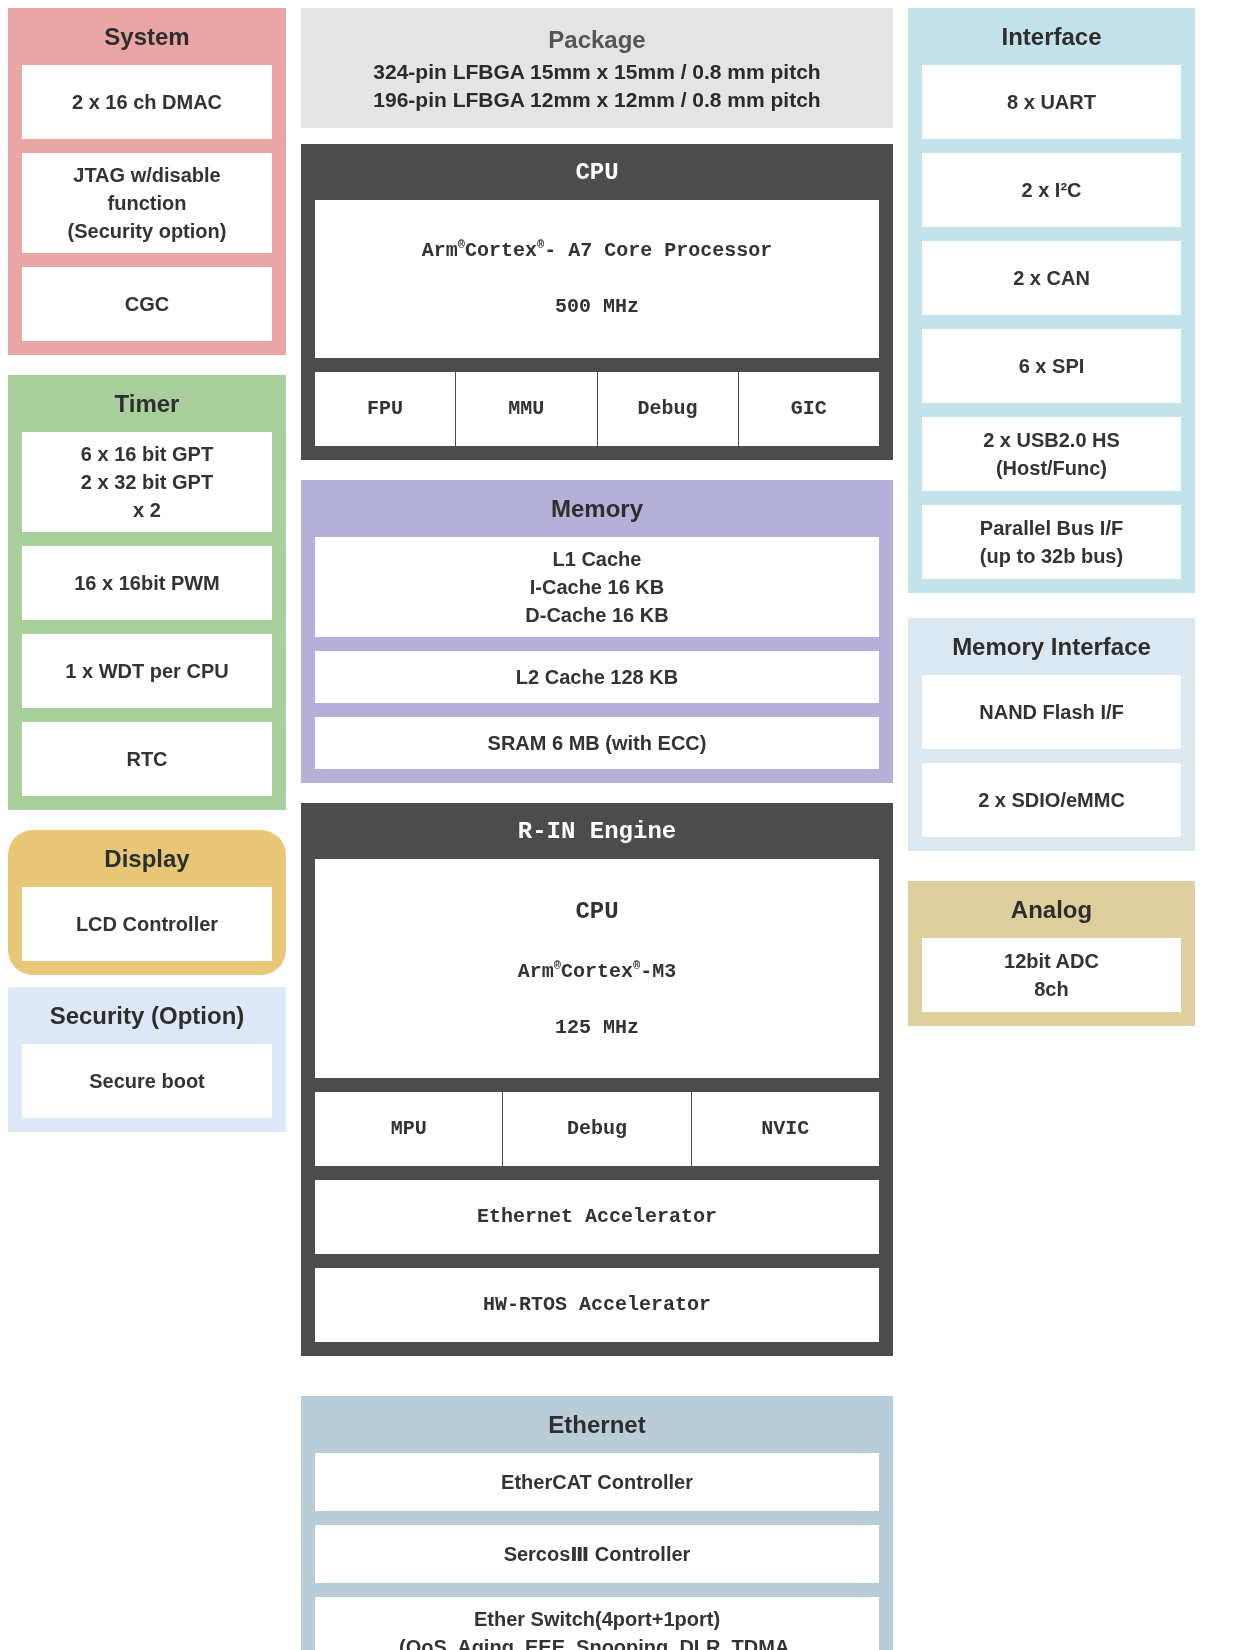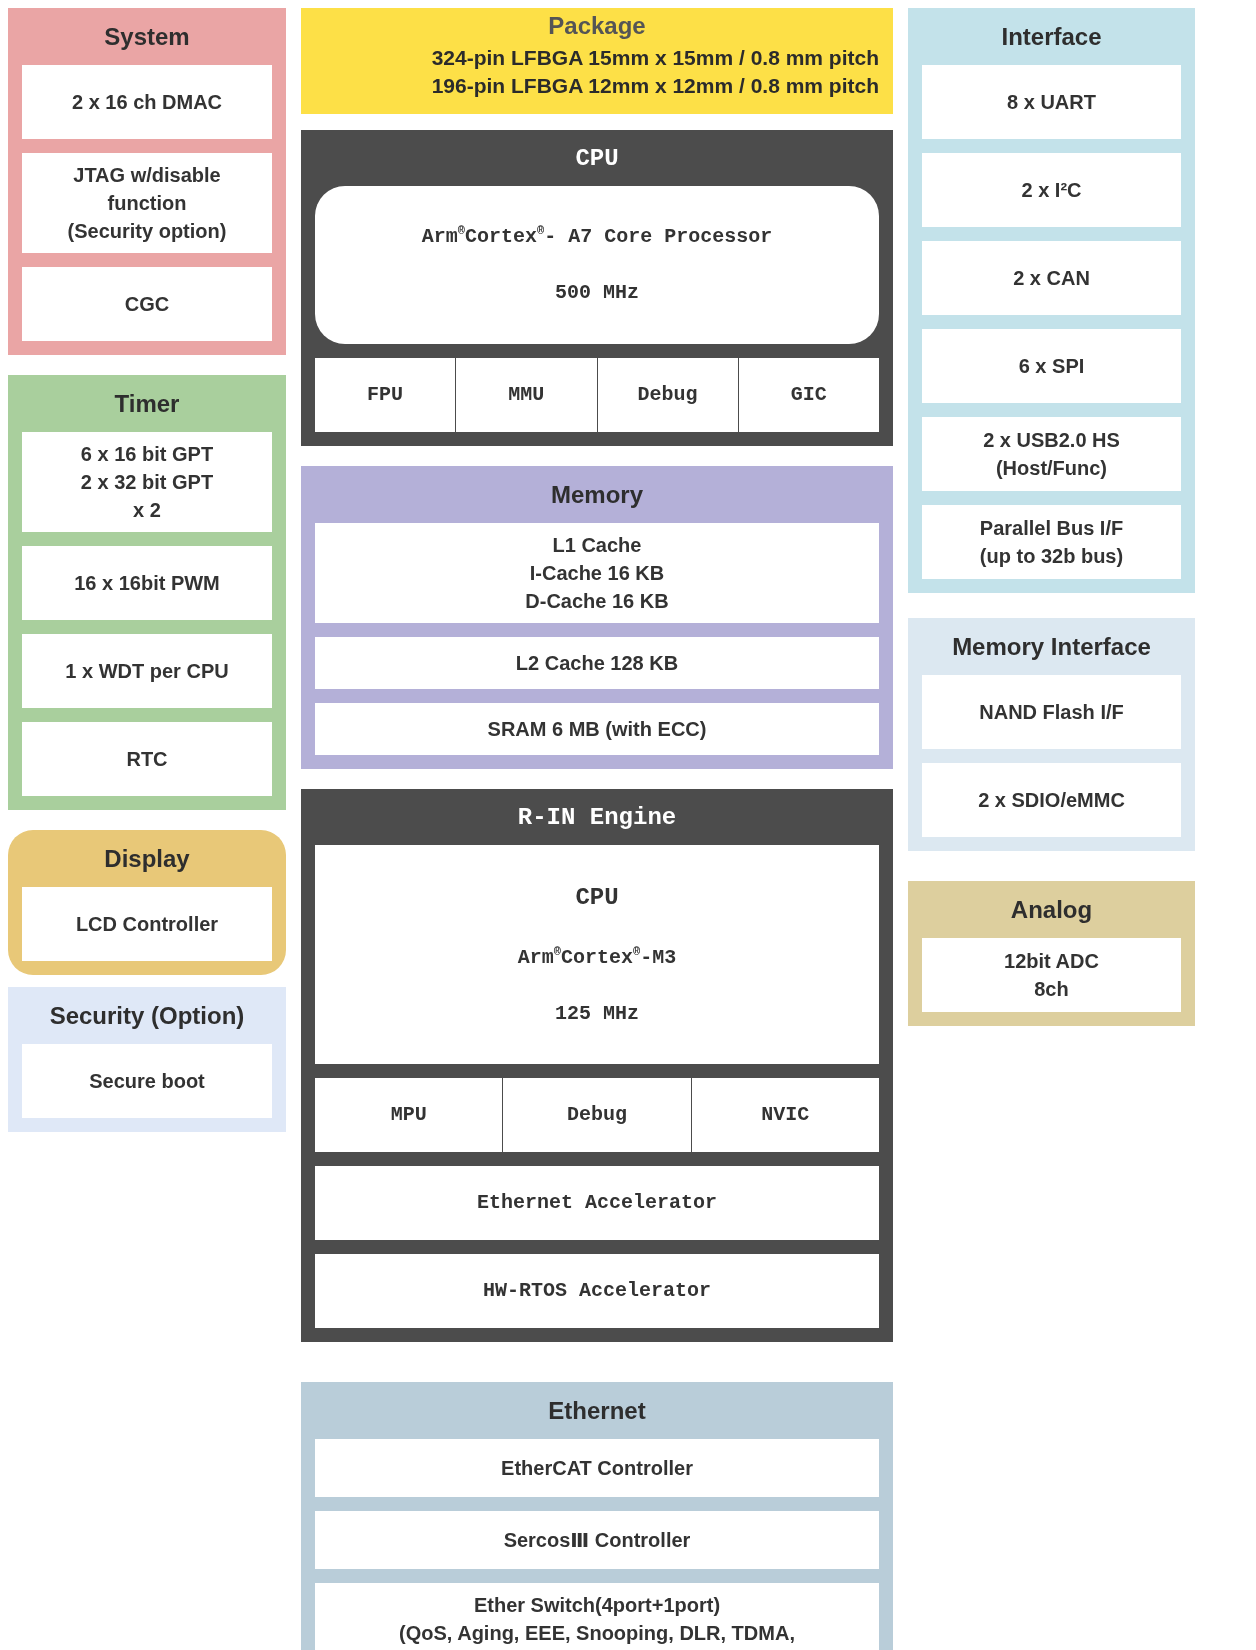--- a/index.html
+++ b/index.html
@@ -22,33 +22,33 @@
     text-align:center;font-weight:bold;font-size:20px;line-height:1.4;
     padding:8px 10px;margin-bottom:14px;white-space:pre-line;min-height:58px;color:#333;
   }
   .item:last-child{margin-bottom:0;}
   .row{display:flex;gap:1px;margin-bottom:14px;}
   .row:last-child{margin-bottom:0;}
   .row .item{flex:1;margin-bottom:0;}
 
   .slim{min-height:42px;padding:5px 10px;}
   .eth-item{min-height:46px;padding:6px 28px;}
-  .core-box{min-height:142px;border-radius:30px;}
+  .core-box{min-height:142px;}
   .rin-cpu{min-height:122px;}
   .inner-title{font-size:24px;margin-bottom:2px;}
   sup.reg{font-size:60%;line-height:0;}
 
   
   .system{background:#eaa5a5;}
   .timer{background:#a9cf9d;}
   .display{background:#e8c878;margin-bottom:12px;border-radius:25px;}
   .security{background:#dfe8f7;}
-  .package{background:#fde047;padding:2px 14px 13px;margin-bottom:16px;}
+  .package{background:#e5e5e5;padding:16px 14px 13px;margin-bottom:16px;}
   .package .title{margin-bottom:4px;color:#555555;}
-  .pkg-line{text-align:right;font-weight:bold;font-size:21px;line-height:1.35;color:#2b2b2b;}
+  .pkg-line{text-align:center;font-weight:bold;font-size:21px;line-height:1.35;color:#2b2b2b;}
   .dark{background:#4c4c4c;font-family:Liberation Mono, monospace;}
   .memory{background:#b4b0d8;}
   .rin{margin-bottom:40px;}
   .ethernet{background:#b9cdd9;margin-bottom:0;}
   .interface{background:#c3e2ea;margin-bottom:25px;}
   .memory-interface{background:#dce8f1;margin-bottom:30px;}
   .analog{background:#ddcf9e;}
 </style>
 </head>
 <body>

